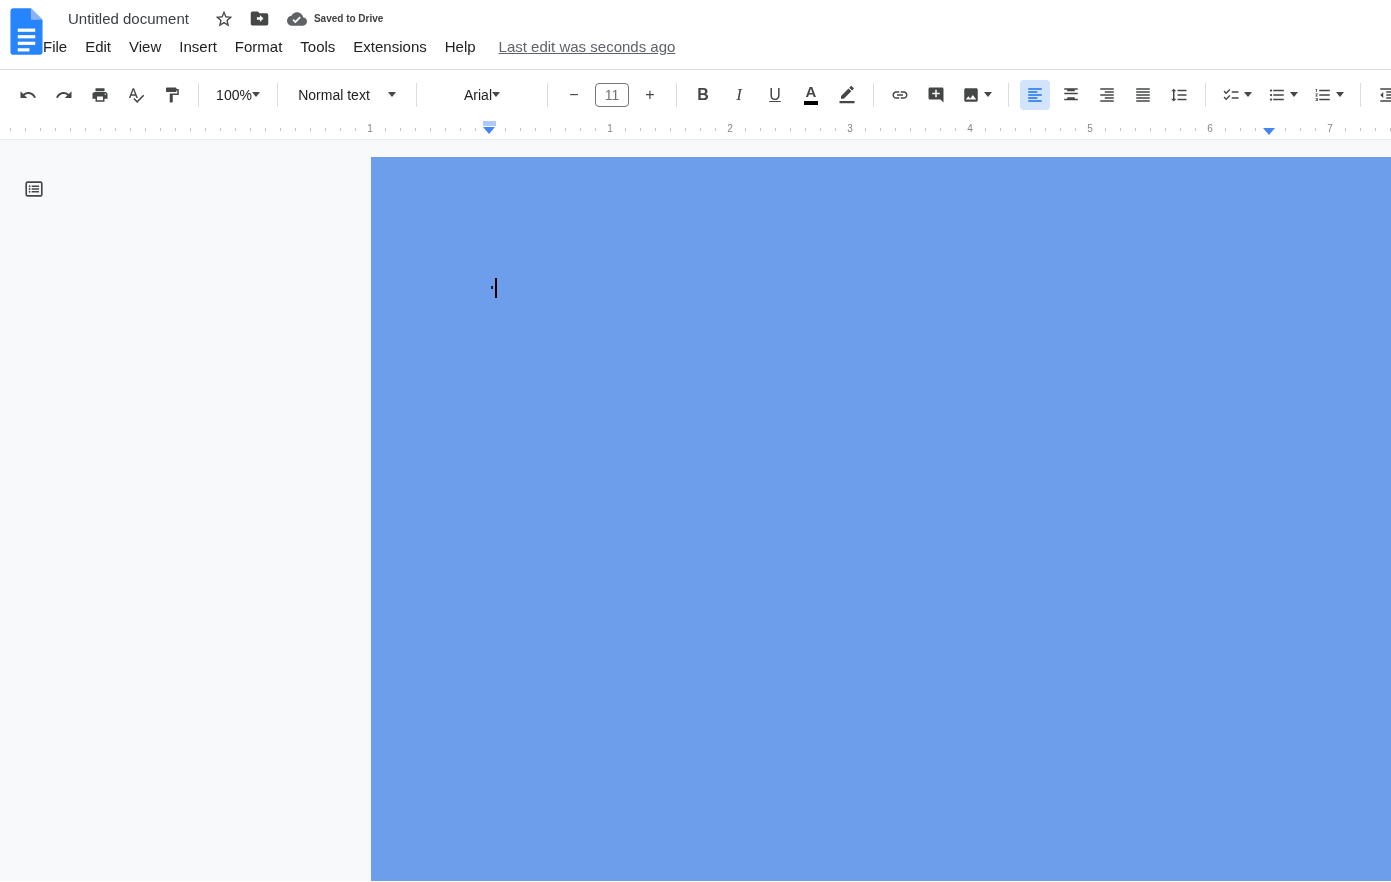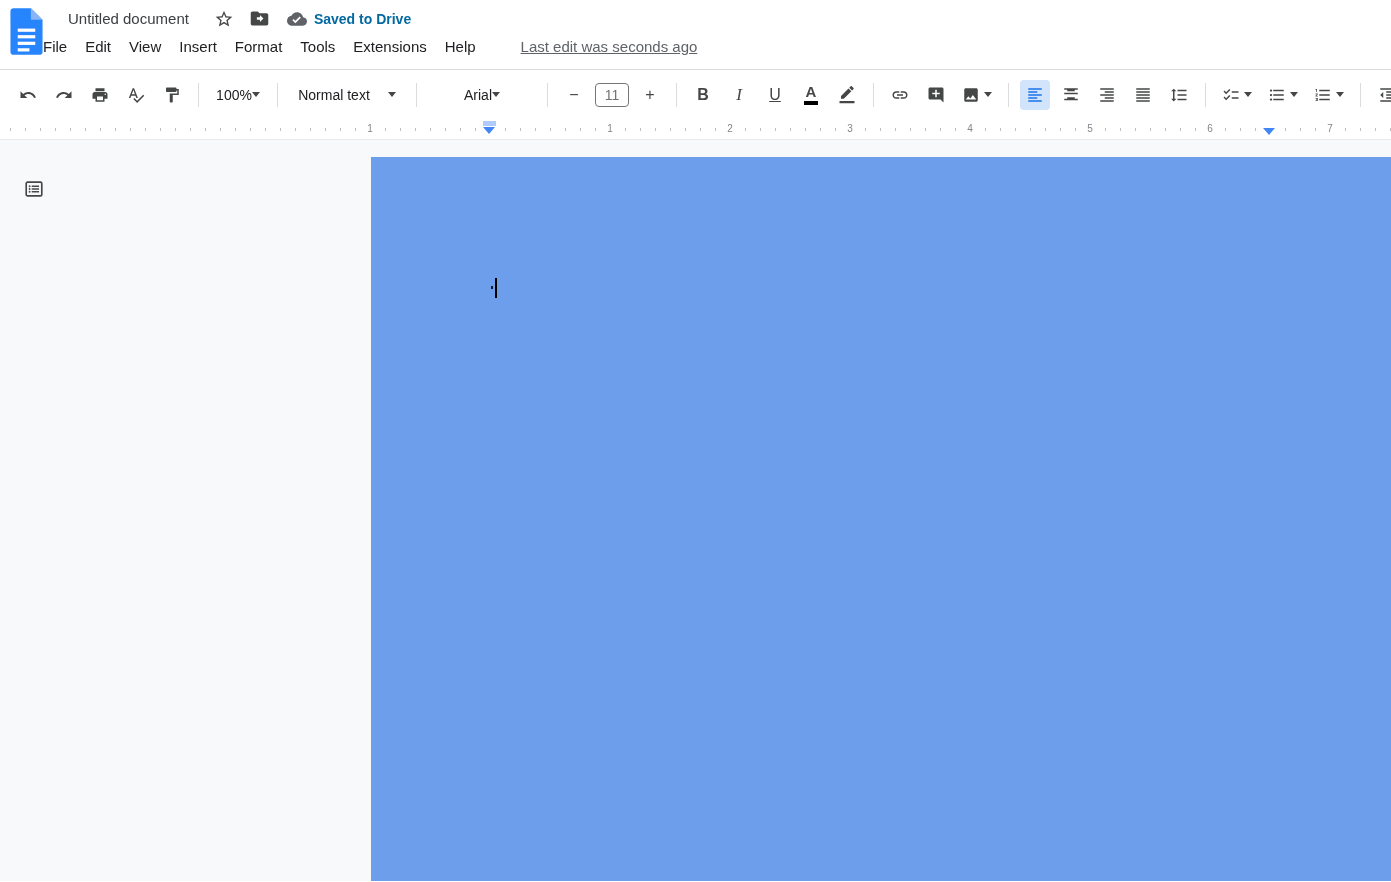--- a/index.html
+++ b/index.html
@@ -44,40 +44,40 @@
     border: none; background: transparent;
     display: flex; align-items: center; justify-content: center;
     margin-right: 10px;
     border-radius: 50%;
     cursor: pointer;
   }
   .saved-status {
     display: flex; align-items: center;
     gap: 7px;
     margin-left: 4px;
-    color: #0369a1;
-    font-size: 14px;
+    color: #404040;
+    font-size: 10px;
     font-weight: bold;
     cursor: pointer;
   }
   .menubar {
     display: flex;
     align-items: center;
     padding-left: 34px;
     height: 32px;
   }
   .menu-item {
     font-size: 15px;
     color: #202124;
     padding: 4px 9px;
     border-radius: 4px;
     cursor: pointer;
   }
   .last-edit {
-    margin-left: 36px;
+    margin-left: 14px;
     font-size: 15px;
     color: #5f6368;
     text-decoration: underline;
     cursor: pointer;
   }
 
   
   .toolbar {
     height: 49px;
     background: #fff;

